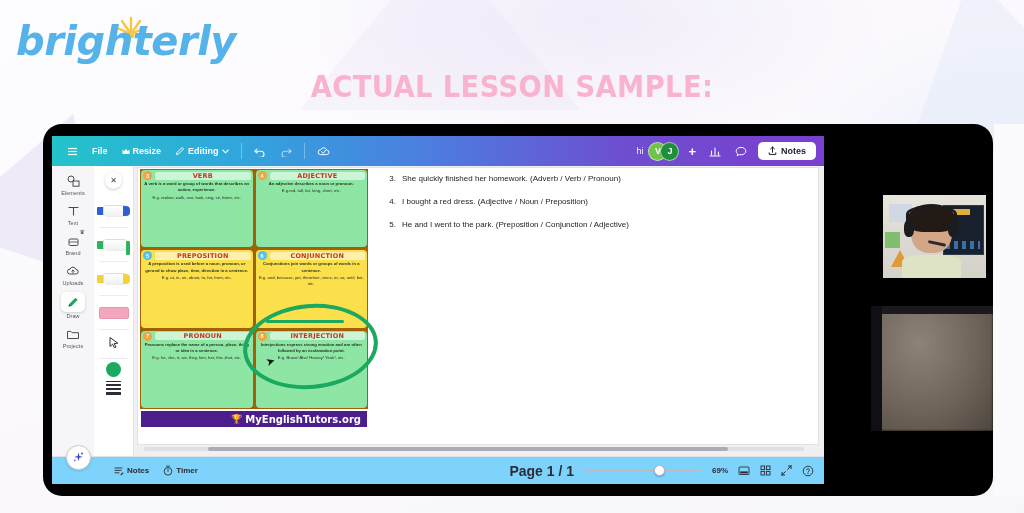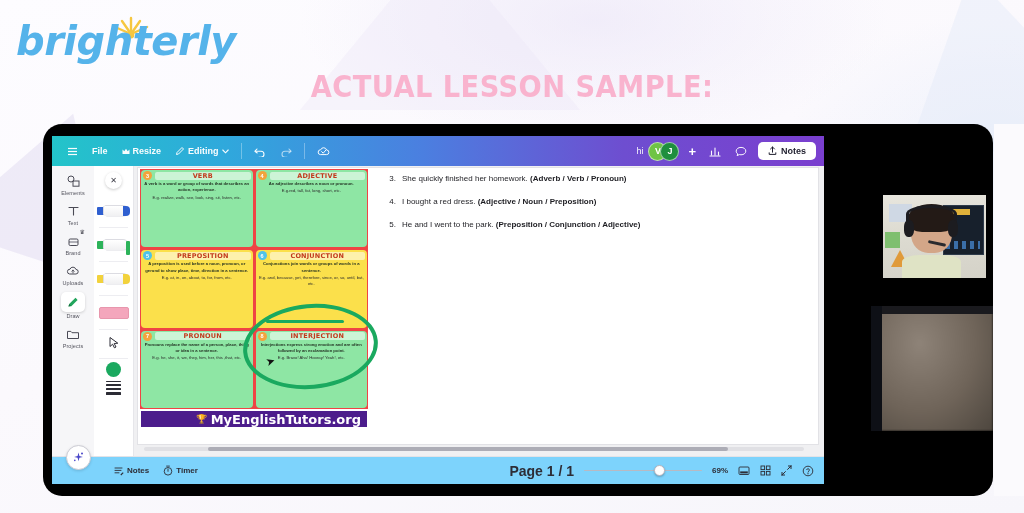--- a/index.html
+++ b/index.html
@@ -247,21 +247,21 @@
   
   .cards {
     position: absolute;
     left: 2px; top: 1px;
     width: 228px; height: 240px;
     display: grid;
     grid-template-columns: 1fr 1fr;
     grid-template-rows: repeat(3, 1fr);
     gap: 3px;
     padding: 1px;
-    background: #ef4444;
+    background: #a16207;
   }
   .card {
     border-radius: 4px;
     padding: 1px 2px 2px;
     position: relative;
     overflow: hidden;
     display: flex; flex-direction: column;
   }
   .card.green { background: #8ee6a4; }
   .card.yellow { background: #fbe04b; }
@@ -313,21 +313,21 @@
   .slide-banner {
     position: absolute;
     left: 3px; top: 243px;
     width: 226px; height: 16px;
     background: #4c1d8c;
     display: flex; align-items: center; justify-content: flex-end;
     padding-right: 6px;
     gap: 3px;
   }
   .banner-text {
-    color: #fff; font-size: 13px; font-weight: bold;
+    color: #fff; font-size: 10px; font-weight: bold;
     font-family: "DejaVu Sans", sans-serif;
   }
   .banner-icon { font-size: 9px; }
 
   
   .annot-circle {
     position: absolute;
     left: 105px; top: 136px;
     width: 135px; height: 85px;
     border: 4px solid #1aa95f;
@@ -357,21 +357,21 @@
     width: 420px;
   }
   .ex-item {
     display: flex; gap: 6px;
     font-size: 8px;
     color: #1d1d22;
     margin-bottom: 13px;
     line-height: 1.25;
   }
   .ex-num { width: 10px; text-align: right; flex-shrink: 0; }
-  .ex-item b { font-weight: bold; margin-top: 32px; }
+  .ex-item b { font-weight: normal; margin-top: 32px; }
 
   
   .h-scroll {
     position: absolute;
     left: 92px; bottom: 33px;
     width: 660px; height: 4px;
   }
   .h-scroll-track { width: 100%; height: 100%; background: #e0e0e4; border-radius: 2px; }
   .h-scroll-thumb {
     position: absolute; left: 64px; top: 0;

